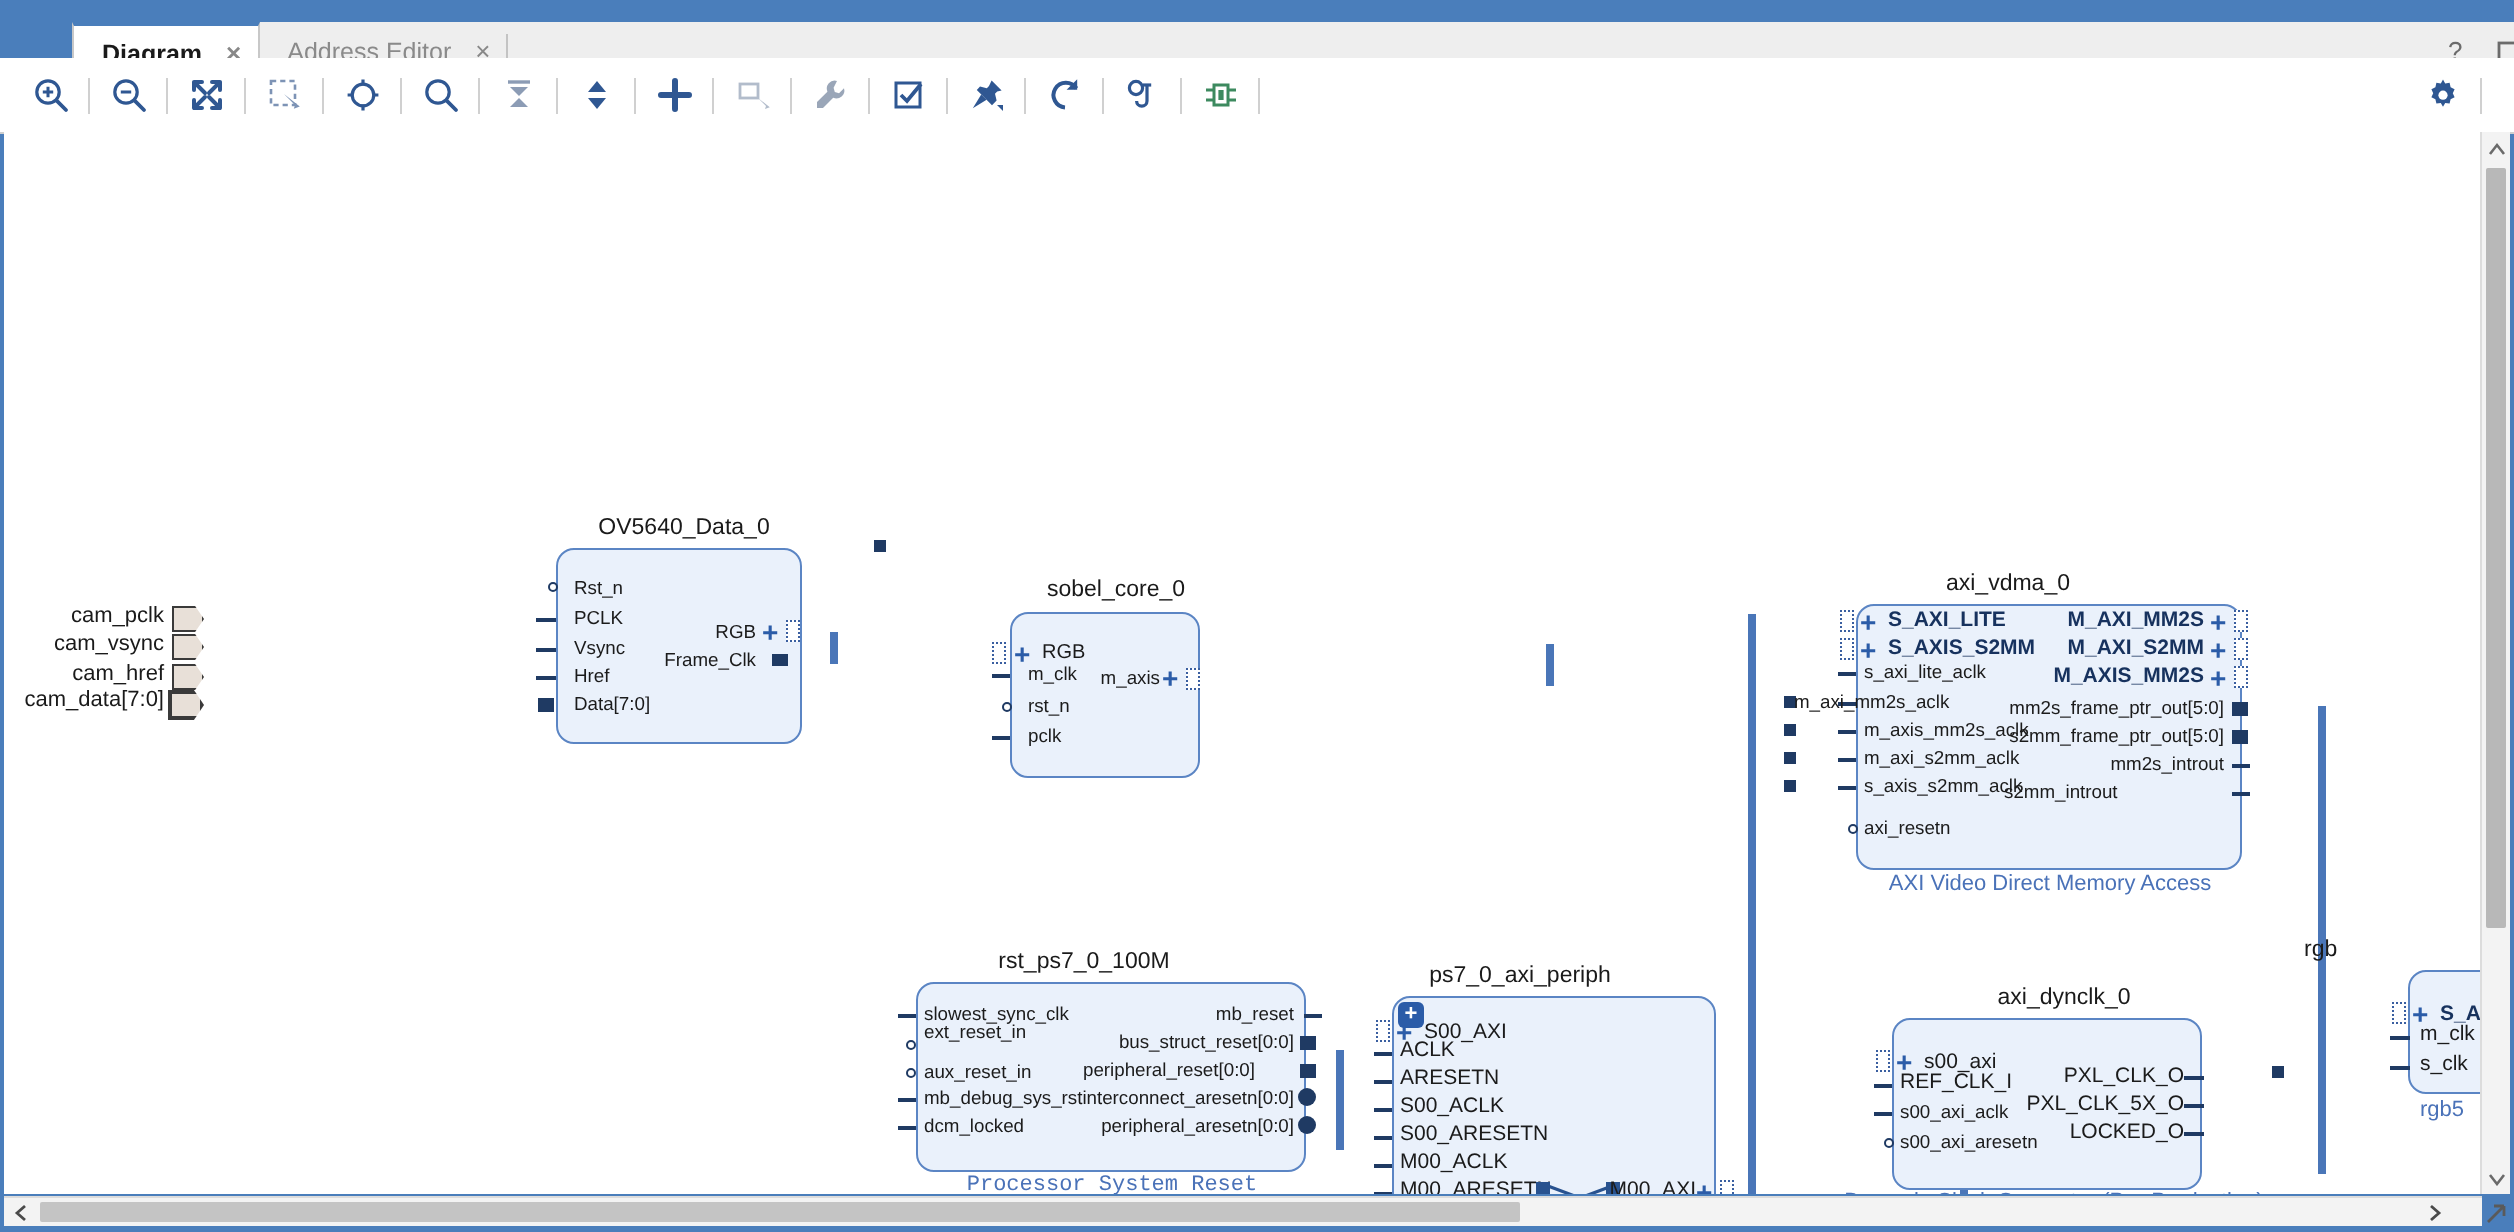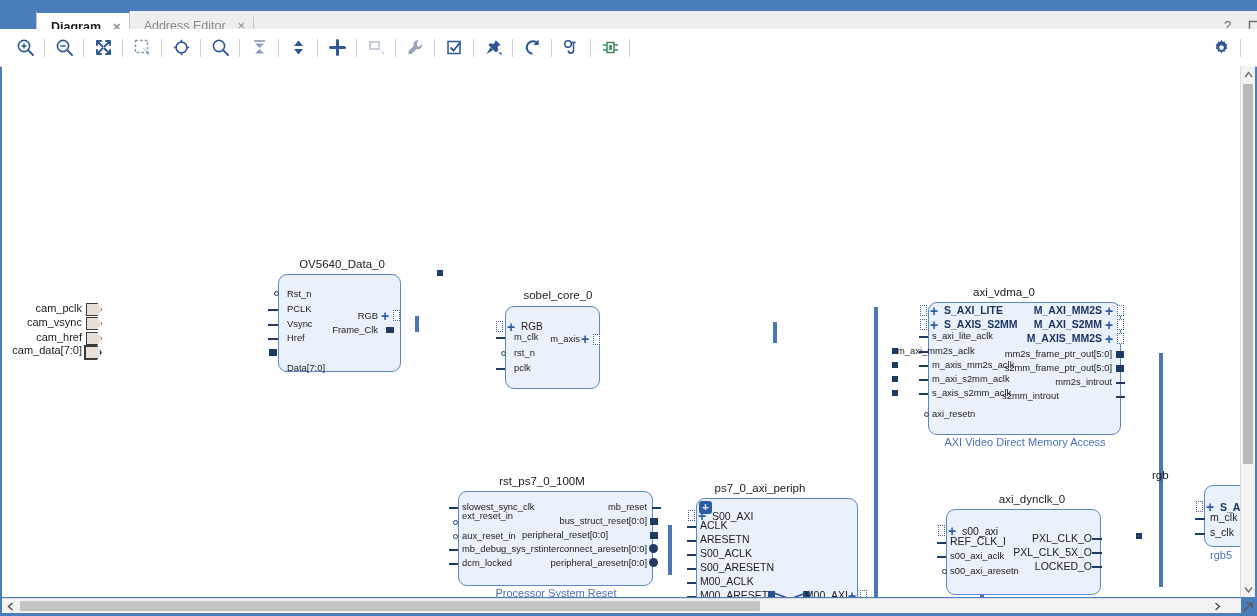--- a/index.html
+++ b/index.html
@@ -389,21 +389,21 @@
       <div class="blk" style="left:276px;top:208px;width:123px;height:98px;"></div>
       <div class="bubble" style="left:272px;top:225px;"></div>
       <div class="pin" style="left:285px;top:223px;">Rst_n</div>
       <div class="stub" style="left:266px;top:243px;width:10px;"></div>
       <div class="pin" style="left:285px;top:238px;">PCLK</div>
       <div class="stub" style="left:266px;top:258px;width:10px;"></div>
       <div class="pin" style="left:285px;top:253px;">Vsync</div>
       <div class="stub" style="left:266px;top:272px;width:10px;"></div>
       <div class="pin" style="left:285px;top:267px;">Href</div>
       <div class="sq" style="left:267px;top:283px;width:8px;height:7px;"></div>
-      <div class="pin" style="left:285px;top:281px;margin-top:16px;">Data[7:0]</div>
+      <div class="pin" style="left:285px;top:281px;">Data[7:0]</div>
       <div class="pin" style="left:330px;top:245px;width:46px;text-align:right;">RGB</div>
       <div class="plus" style="left:379px;top:243px;">+</div>
       <div class="bif" style="left:391px;top:244px;"></div>
       <div class="pin" style="left:318px;top:259px;width:58px;text-align:right;">Frame_Clk</div>
       <div class="sq" style="left:384px;top:261px;width:8px;height:6px;"></div>
 
       <div class="blk-title" style="left:476px;top:223px;width:160px;">sobel_core_0</div>
       <div class="blk" style="left:503px;top:240px;width:95px;height:83px;"></div>
       <div class="bif" style="left:494px;top:255px;"></div>
       <div class="plus" style="left:505px;top:254px;">+</div>
@@ -456,37 +456,37 @@
       <div class="sq" style="left:1114px;top:285px;width:8px;height:7px;"></div>
       <div class="pin" style="left:980px;top:297px;width:130px;text-align:right;">s2mm_frame_ptr_out[5:0]</div>
       <div class="sq" style="left:1114px;top:299px;width:8px;height:7px;"></div>
       <div class="pin" style="left:1000px;top:311px;width:110px;text-align:right;">mm2s_introut</div>
       <div class="stub" style="left:1114px;top:316px;width:9px;"></div>
       <div class="pin" style="left:1000px;top:325px;width:110px;">s2mm_introut</div>
       <div class="stub" style="left:1114px;top:330px;width:9px;"></div>
 
       <div class="blk-title" style="left:440px;top:409px;width:200px;">rst_ps7_0_100M</div>
       <div class="blk" style="left:456px;top:425px;width:195px;height:95px;"></div>
-      <div class="blk-sub" style="left:425px;top:521px;width:258px;">Processor System Reset</div>
+      <div class="blk-sub" style="left:425px;top:521px;width:258px;font-family:Liberation Mono, monospace;">Processor System Reset</div>
       <div class="stub" style="left:447px;top:441px;width:9px;"></div>
       <div class="pin" style="left:460px;top:436px;">slowest_sync_clk</div>
       <div class="bubble" style="left:451px;top:454px;"></div>
       <div class="pin" style="left:460px;top:445px;">ext_reset_in</div>
       <div class="bubble" style="left:451px;top:468px;"></div>
       <div class="pin" style="left:460px;top:465px;">aux_reset_in</div>
       <div class="stub" style="left:447px;top:483px;width:9px;"></div>
       <div class="pin" style="left:460px;top:478px;">mb_debug_sys_rst</div>
       <div class="stub" style="left:447px;top:497px;width:9px;"></div>
       <div class="pin" style="left:460px;top:492px;">dcm_locked</div>
 
       <div class="pin" style="left:530px;top:436px;width:115px;text-align:right;">mb_reset</div>
       <div class="stub" style="left:650px;top:441px;width:9px;"></div>
       <div class="pin" style="left:530px;top:450px;width:115px;text-align:right;">bus_struct_reset[0:0]</div>
       <div class="sq" style="left:648px;top:452px;width:8px;height:7px;"></div>
-      <div class="pin" style="left:520px;top:464px;width:125px;text-align:left;">peripheral_reset[0:0]</div>
+      <div class="pin" style="left:520px;top:464px;width:125px;text-align:center;">peripheral_reset[0:0]</div>
       <div class="sq" style="left:648px;top:466px;width:8px;height:7px;"></div>
       <div class="pin" style="left:505px;top:478px;width:140px;text-align:right;">interconnect_aresetn[0:0]</div>
       <div class="sq" style="left:647px;top:478px;width:9px;height:9px;border-radius:50%;"></div>
       <div class="pin" style="left:510px;top:492px;width:135px;text-align:right;">peripheral_aresetn[0:0]</div>
       <div class="sq" style="left:647px;top:492px;width:9px;height:9px;border-radius:50%;"></div>
 
       <div class="blk-title" style="left:663px;top:416px;width:190px;">ps7_0_axi_periph</div>
       <div class="blk" style="left:694px;top:432px;width:162px;height:110px;"></div>
       <div class="plusbadge" style="left:697px;top:435px;">+</div>
       <div class="bif" style="left:686px;top:444px;"></div>

